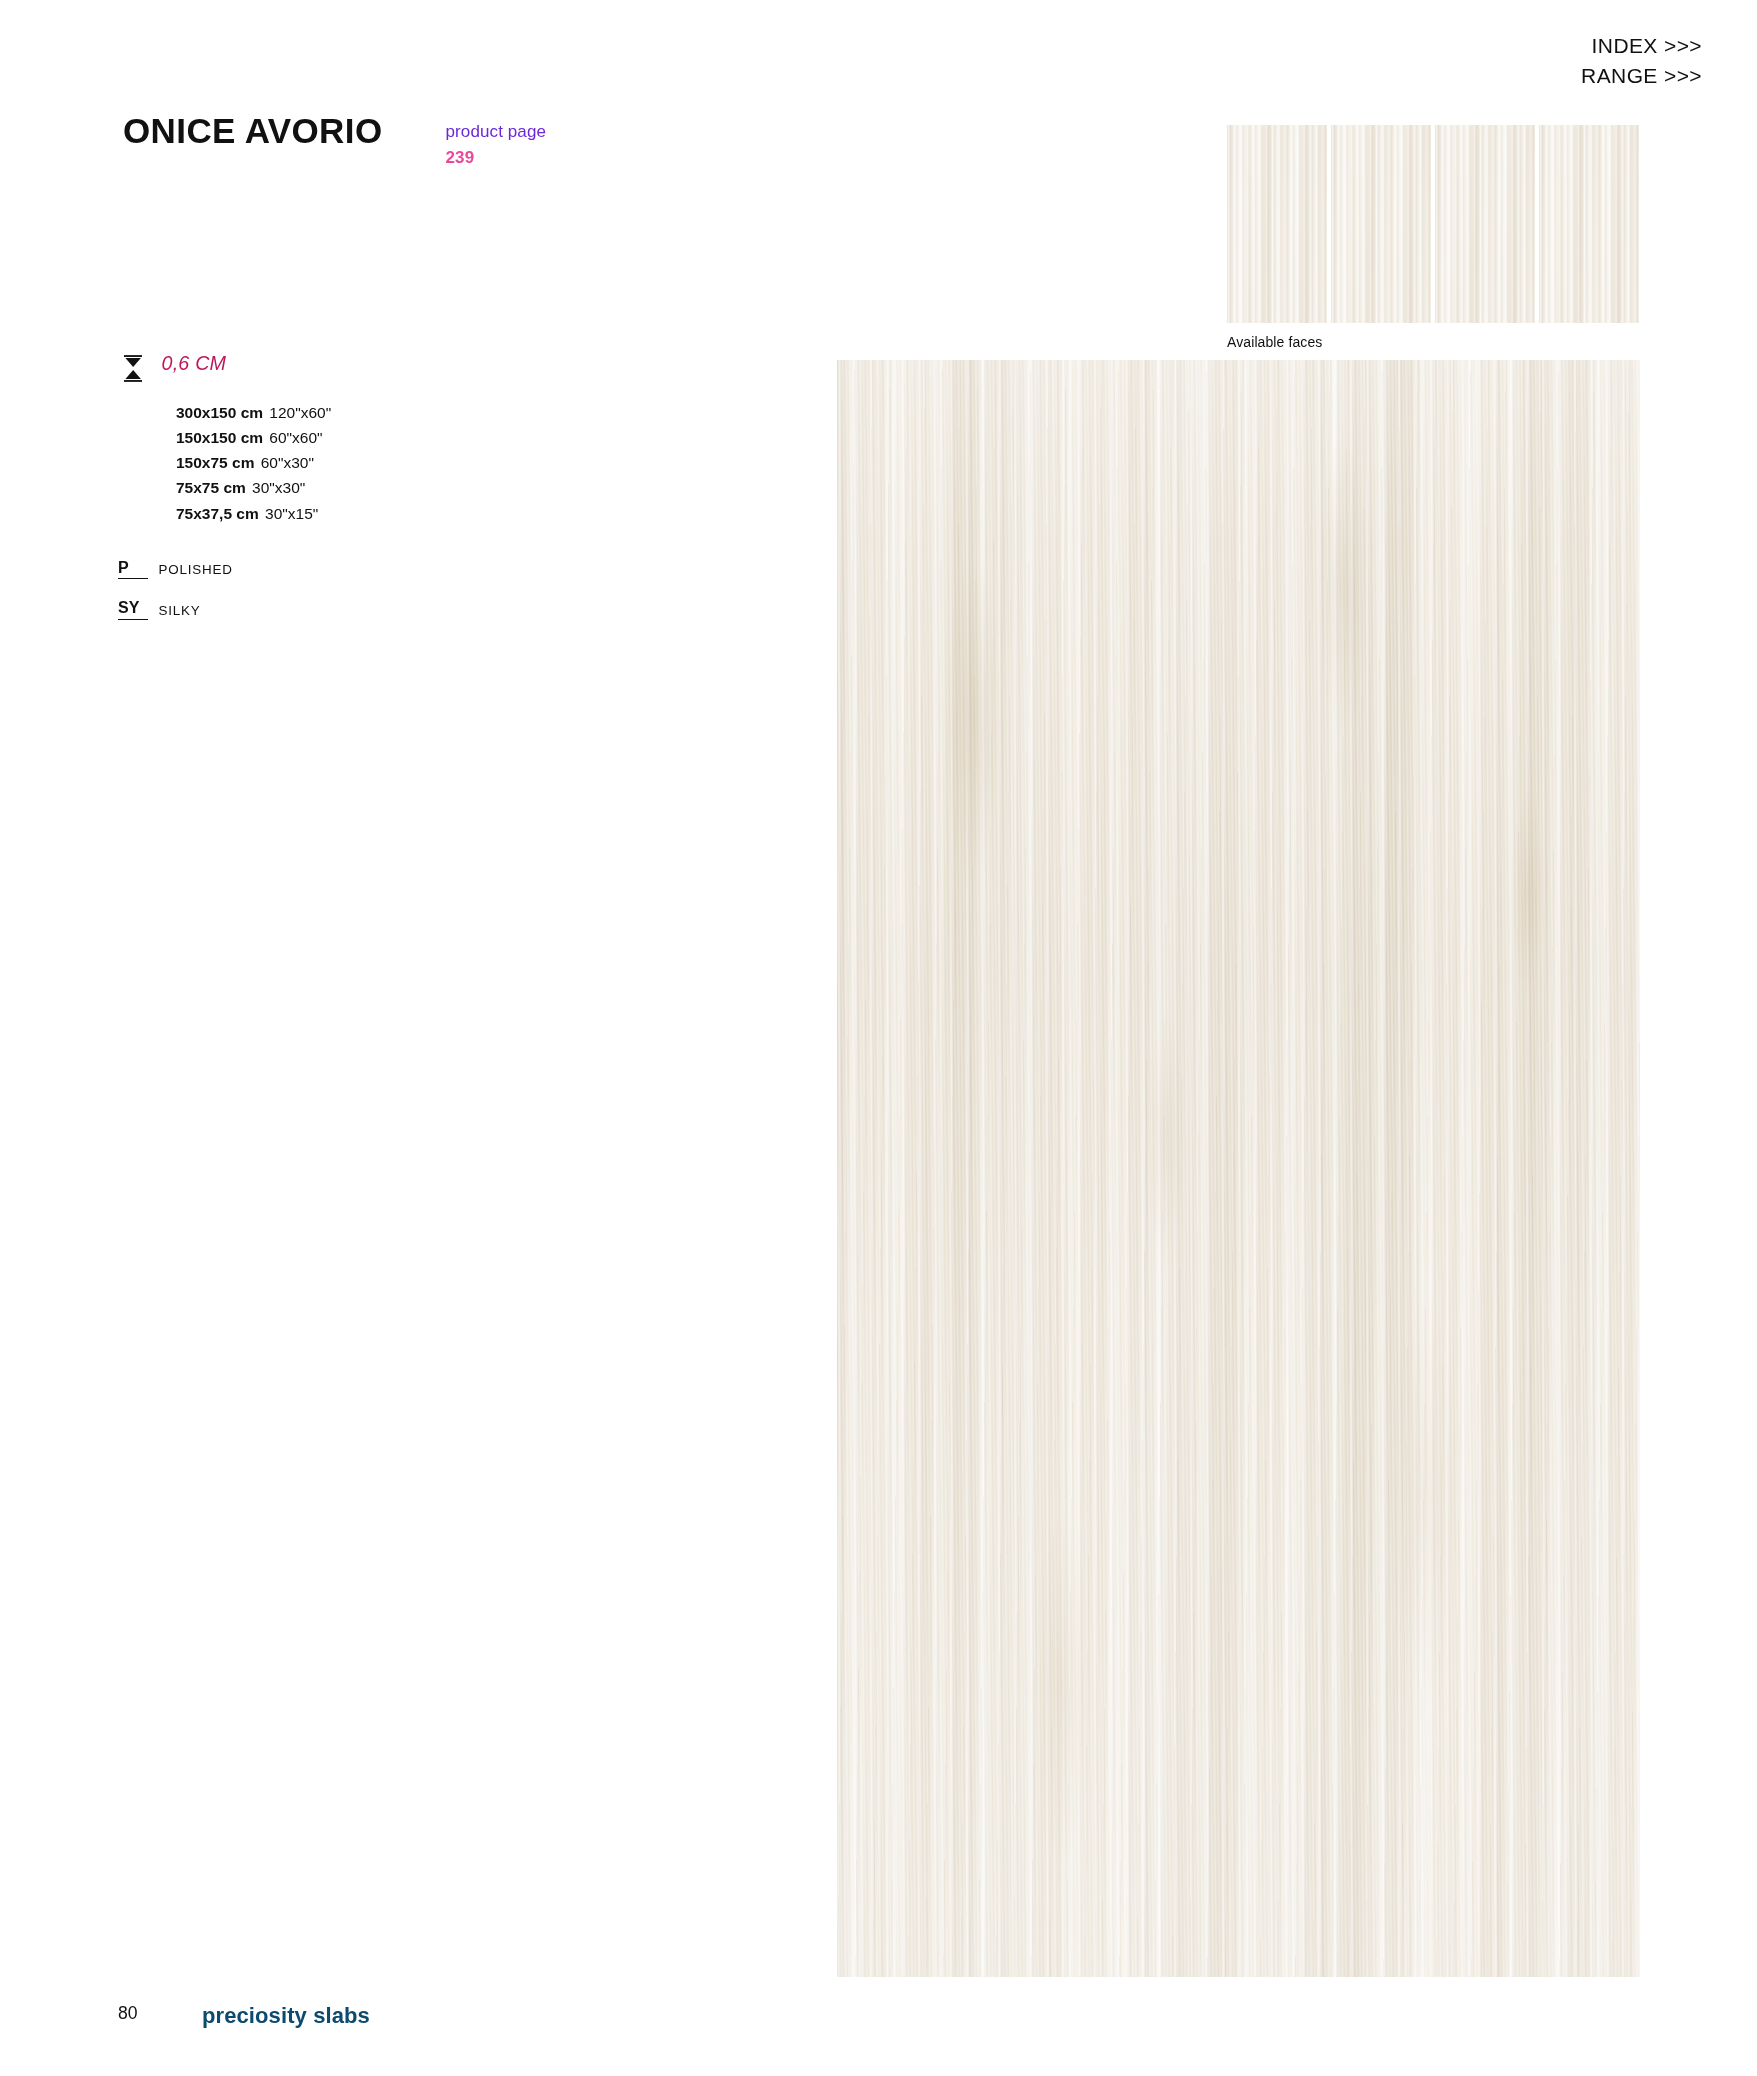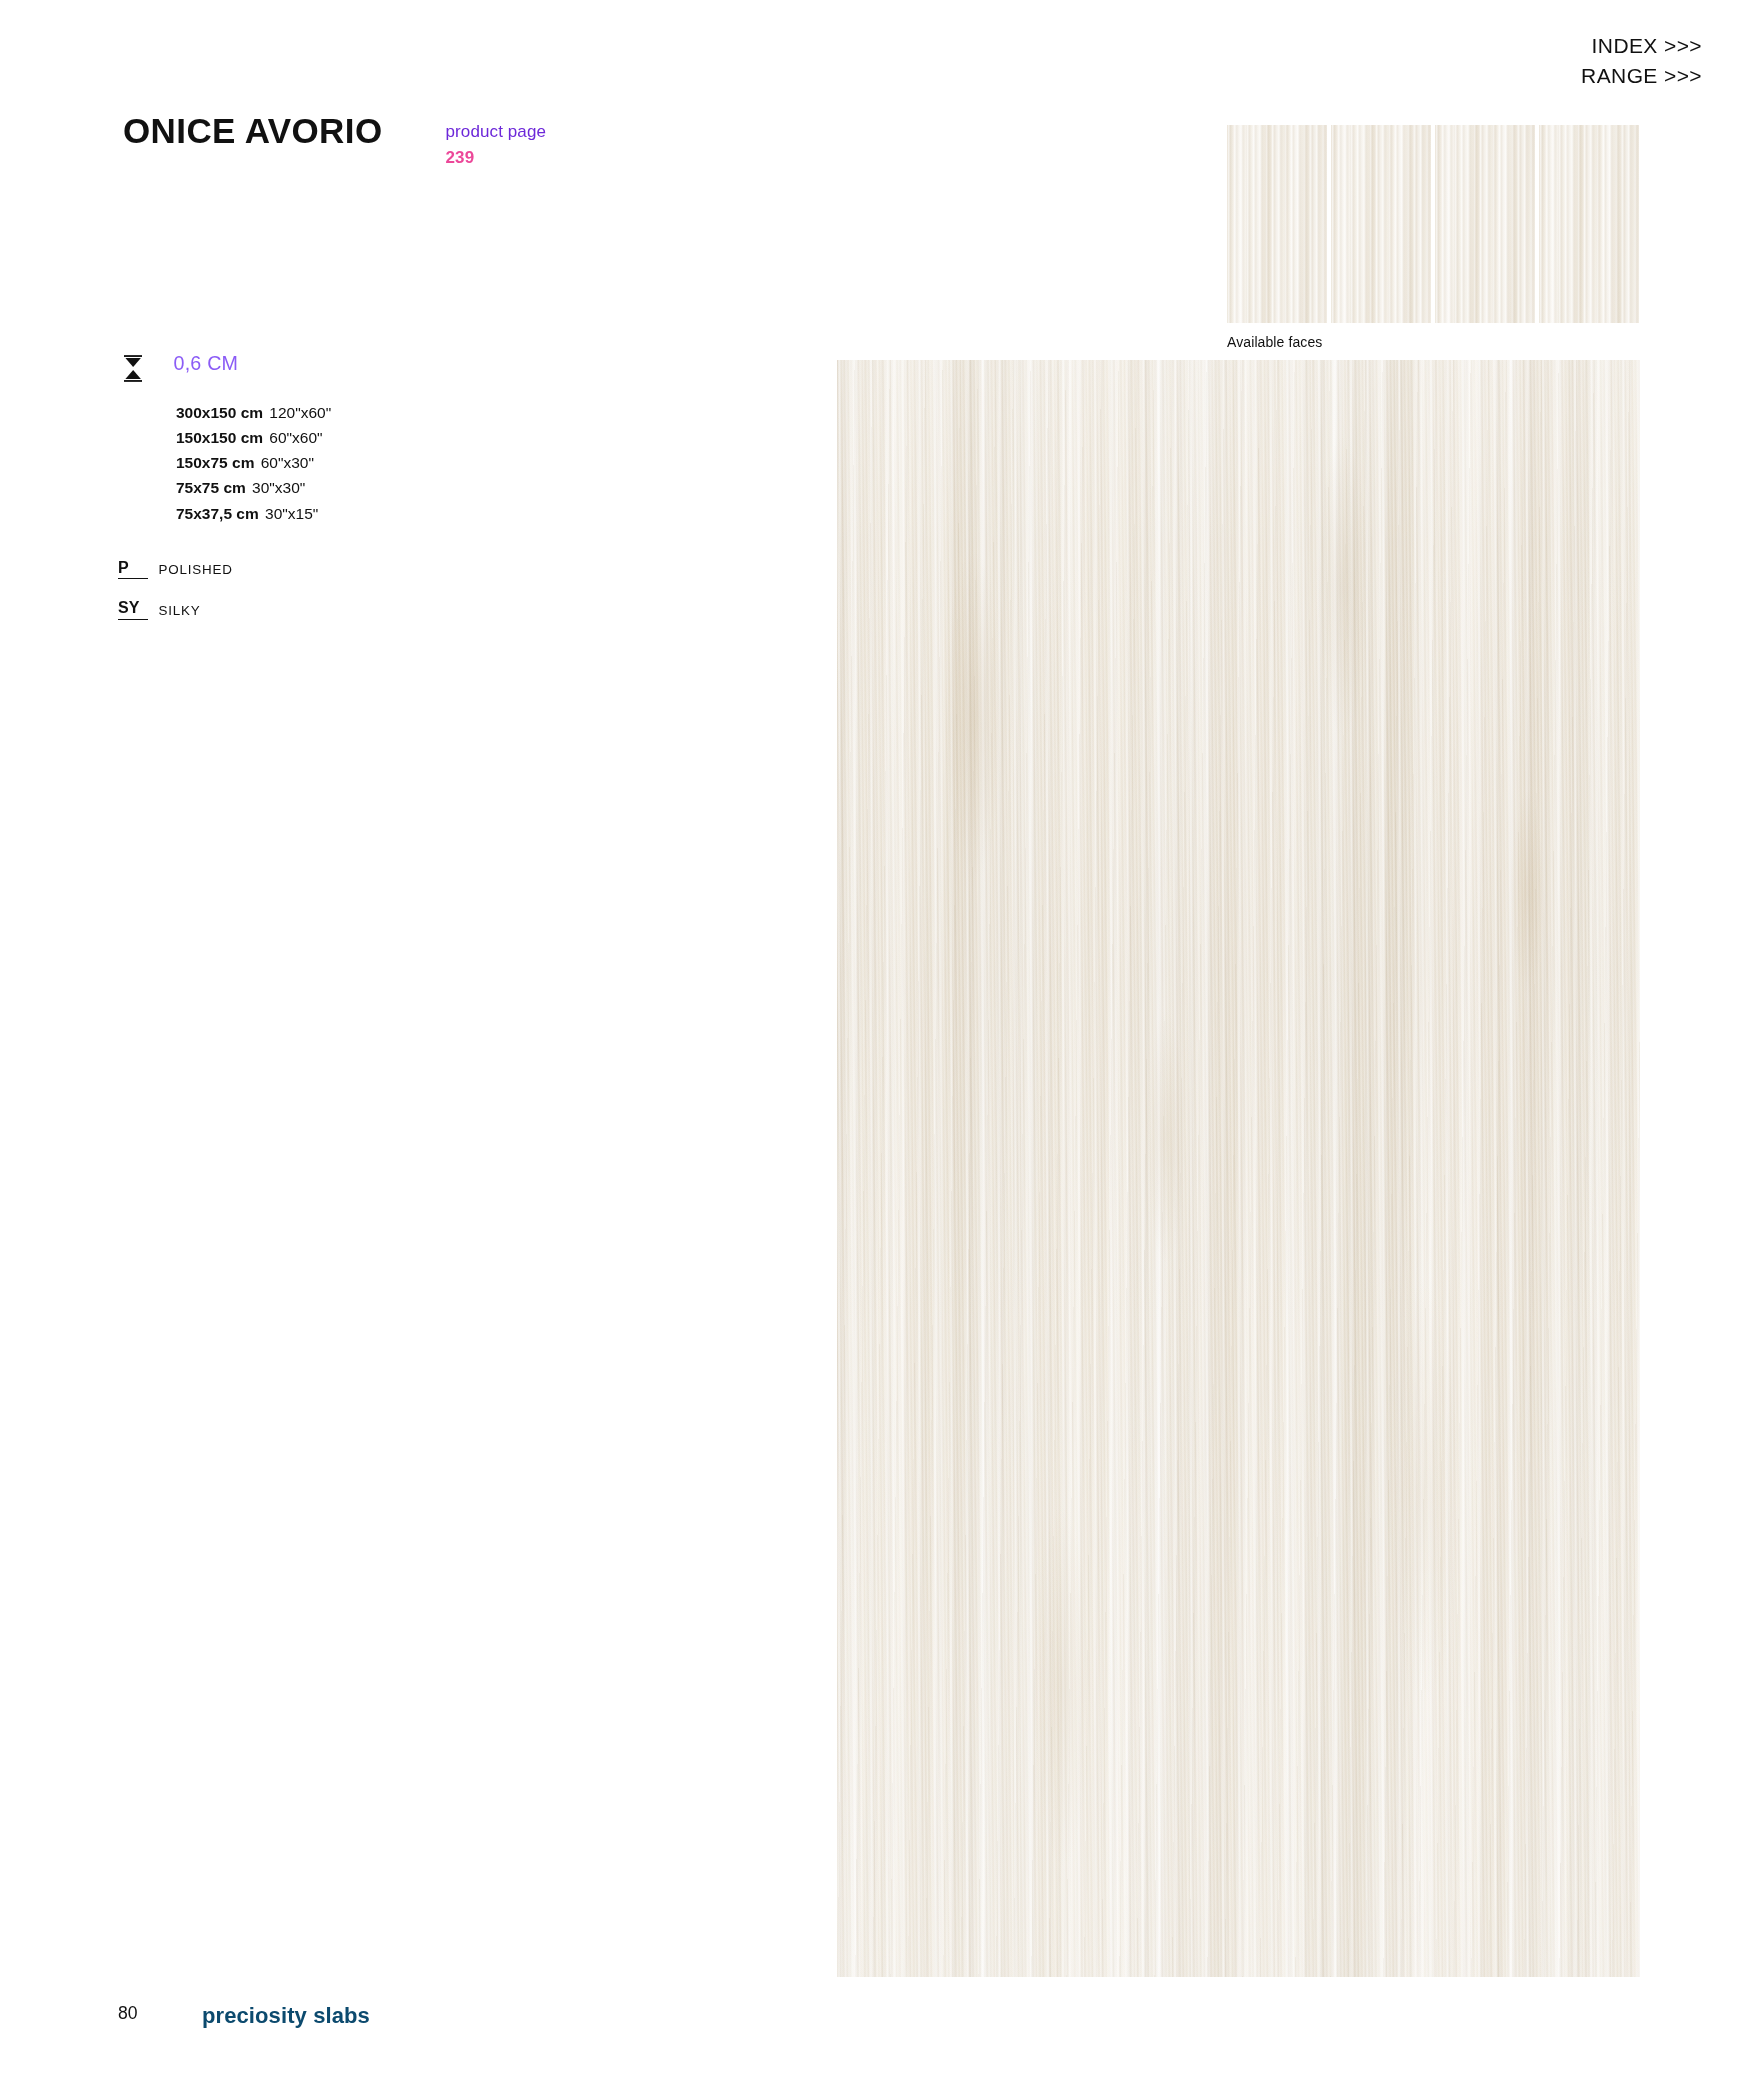--- a/index.html
+++ b/index.html
@@ -88,23 +88,24 @@
     padding-top: 2.8px;
   }
   .hourglass {
     width: 18.3px;
     height: 27px;
     position: relative;
   }
   .hourglass svg { display: block; }
   .thickness-text {
     font-size: 19.7px;
-    margin-left: 26px;
+    margin-left: 14px;
     letter-spacing: 0.2px;
-    color: #8b5cf6;
+    color: #be185d;
+    font-style: italic;
   }
 
   .sizes {
     margin-top: 18.3px;
     margin-left: 58px;
   }
   .size-line {
     font-size: 15.5px;
     line-height: 1.62;
     color: #111;

